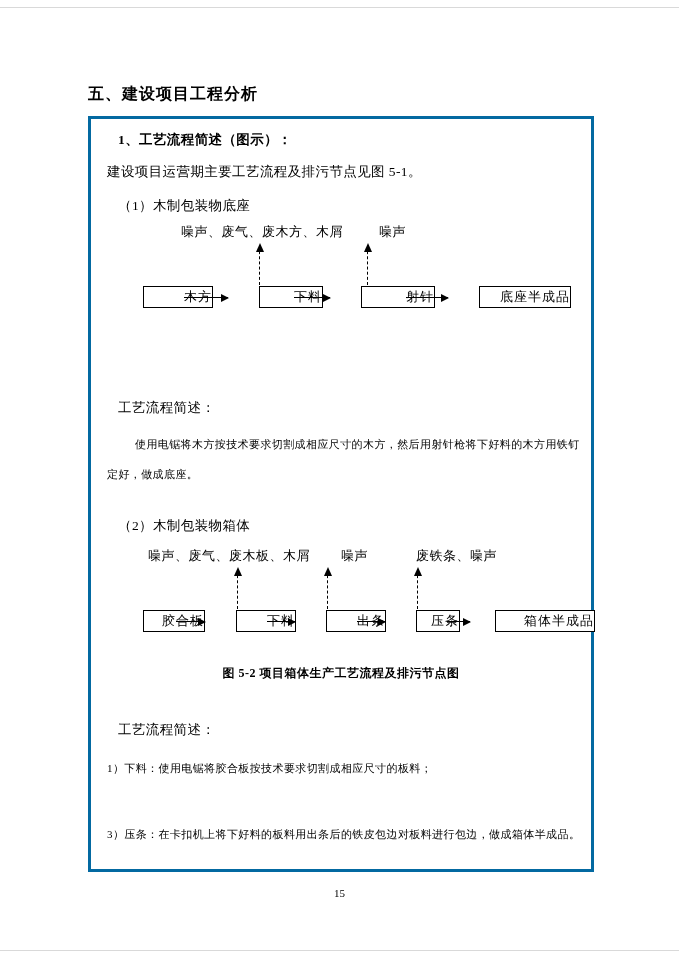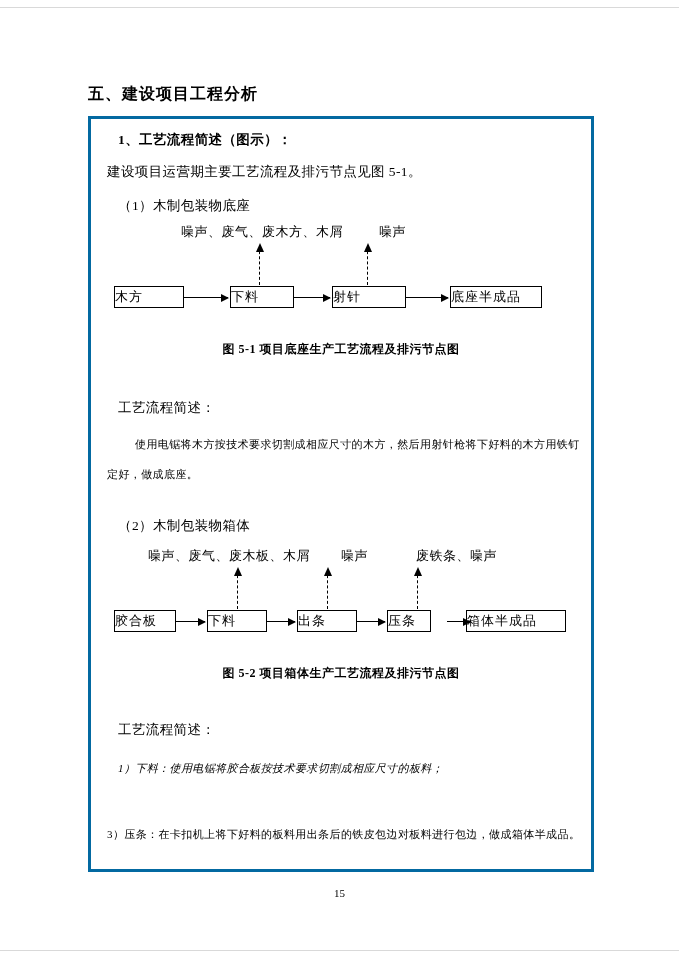--- a/index.html
+++ b/index.html
@@ -27,21 +27,21 @@
   .bold { font-weight:bold; }
   .para { position:absolute; font-size:11px; letter-spacing:0.4px; line-height:30px; white-space:normal; }
 
   .caption {
     position:absolute; left:0; width:100%; text-align:center;
     font-size:12px; font-weight:bold; letter-spacing:0.5px;
   }
 
   .flow-box {
     position:absolute; height:22px; border:1px solid #000; background:#fff;
-    text-align:left; font-size:13px; line-height:20px; letter-spacing:1px;
+    text-align:right; font-size:13px; line-height:20px; letter-spacing:1px;margin-left:29px;
   }
 
   .h-arrow { position:absolute; height:0; border-top:1.2px solid #000; }
   .h-arrow::after {
     content:""; position:absolute; right:-1px; top:-4.5px; width:0; height:0;
     border-left:8px solid #000; border-top:4px solid transparent; border-bottom:4px solid transparent;
   }
 
   .v-arrow { position:absolute; width:0; border-left:1.2px dashed #000; }
   .v-arrow::before {
@@ -81,21 +81,20 @@
     <div class="flow-box" style="left:23px;  top:167px; width:70px;">木方</div>
     <div class="flow-box" style="left:139px; top:167px; width:64px;">下料</div>
     <div class="flow-box" style="left:241px; top:167px; width:74px;">射针</div>
     <div class="flow-box" style="left:359px; top:167px; width:92px;">底座半成品</div>
 
     <div class="h-arrow" style="left:93px;  top:178px; width:44px;"></div>
     <div class="h-arrow" style="left:203px; top:178px; width:36px;"></div>
     <div class="h-arrow" style="left:315px; top:178px; width:42px;"></div>
   </div>
 
-  <div class="caption" style="top:222px;">图 5-1 项目底座生产工艺流程及排污节点图</div>
 
   <div class="txt" style="left:27px; top:280px;">工艺流程简述：</div>
   <div class="para" style="left:16px; top:310px; width:482px; text-indent:28px;">使用电锯将木方按技术要求切割成相应尺寸的木方，然后用射针枪将下好料的木方用铁钉定好，做成底座。</div>
 
   <div class="txt" style="left:27px; top:398px;">（2）木制包装物箱体</div>
 
   <div>
     <div class="emission-label" style="left:33px; top:428px;">噪声、废气、废木板、木屑</div>
     <div class="emission-label" style="left:226px; top:428px;">噪声</div>
     <div class="emission-label" style="left:301px; top:428px;">废铁条、噪声</div>
@@ -113,18 +112,18 @@
     <div class="h-arrow" style="left:85px;  top:502px; width:29px;"></div>
     <div class="h-arrow" style="left:176px; top:502px; width:28px;"></div>
     <div class="h-arrow" style="left:266px; top:502px; width:28px;"></div>
     <div class="h-arrow" style="left:356px; top:502px; width:23px;"></div>
   </div>
 
   <div class="caption" style="top:546px;">图 5-2 项目箱体生产工艺流程及排污节点图</div>
 
   <div class="txt" style="left:27px; top:602px;">工艺流程简述：</div>
 
-  <div class="para" style="left:27px; top:634px; width:482px;font-style:italic;">1）下料：使用电锯将胶合板按技术要求切割成相应尺寸的板料；</div>
+  <div class="para" style="left:16px; top:634px; width:482px;">1）下料：使用电锯将胶合板按技术要求切割成相应尺寸的板料；</div>
   <div class="para" style="left:16px; top:700px; width:482px;">3）压条：在卡扣机上将下好料的板料用出条后的铁皮包边对板料进行包边，做成箱体半成品。</div>
 
 </div>
 
 <div class="page-number">15</div>
 
 </body></html>

